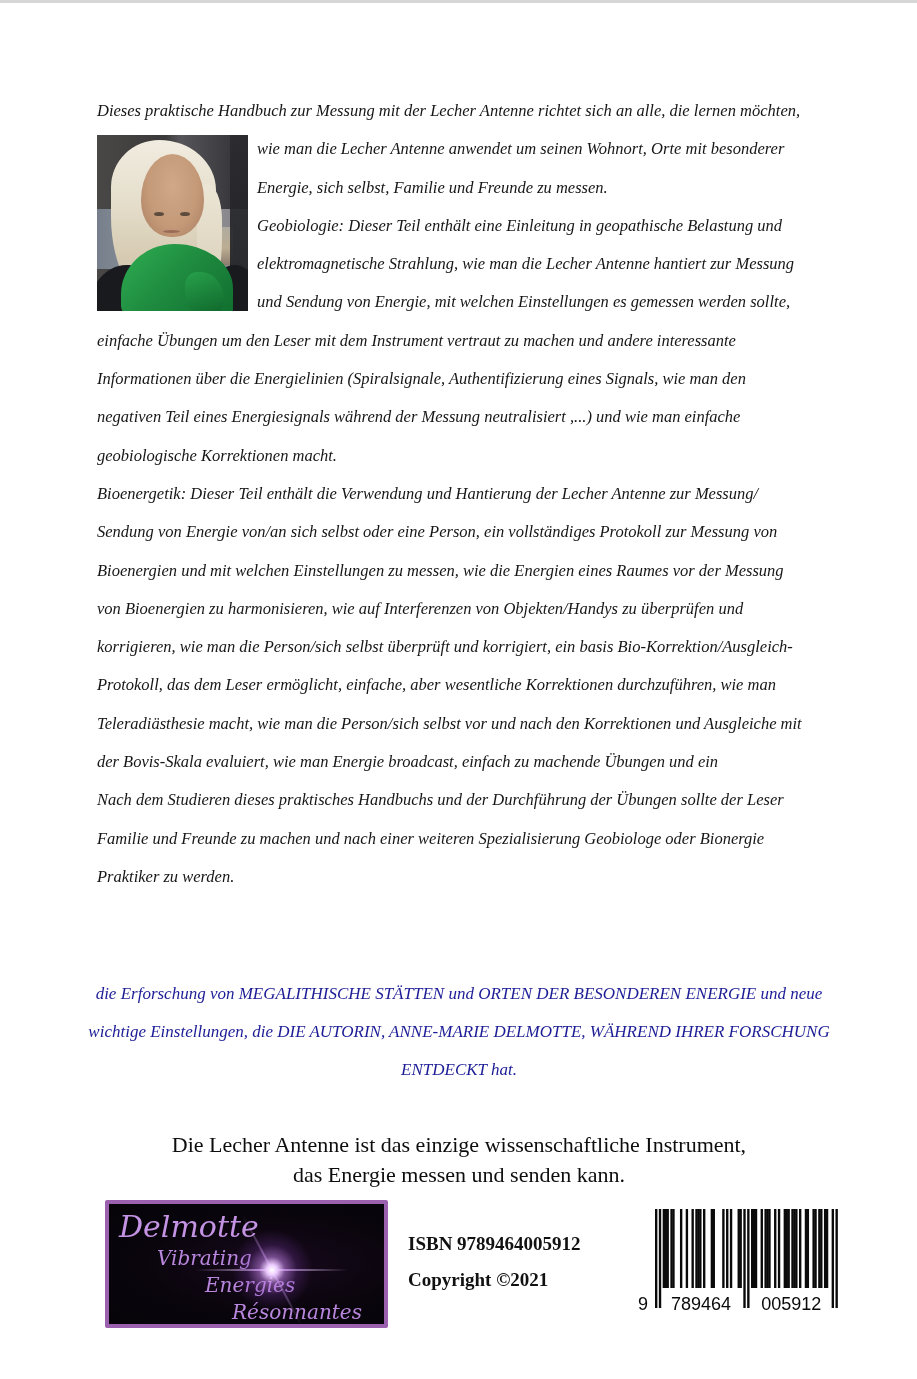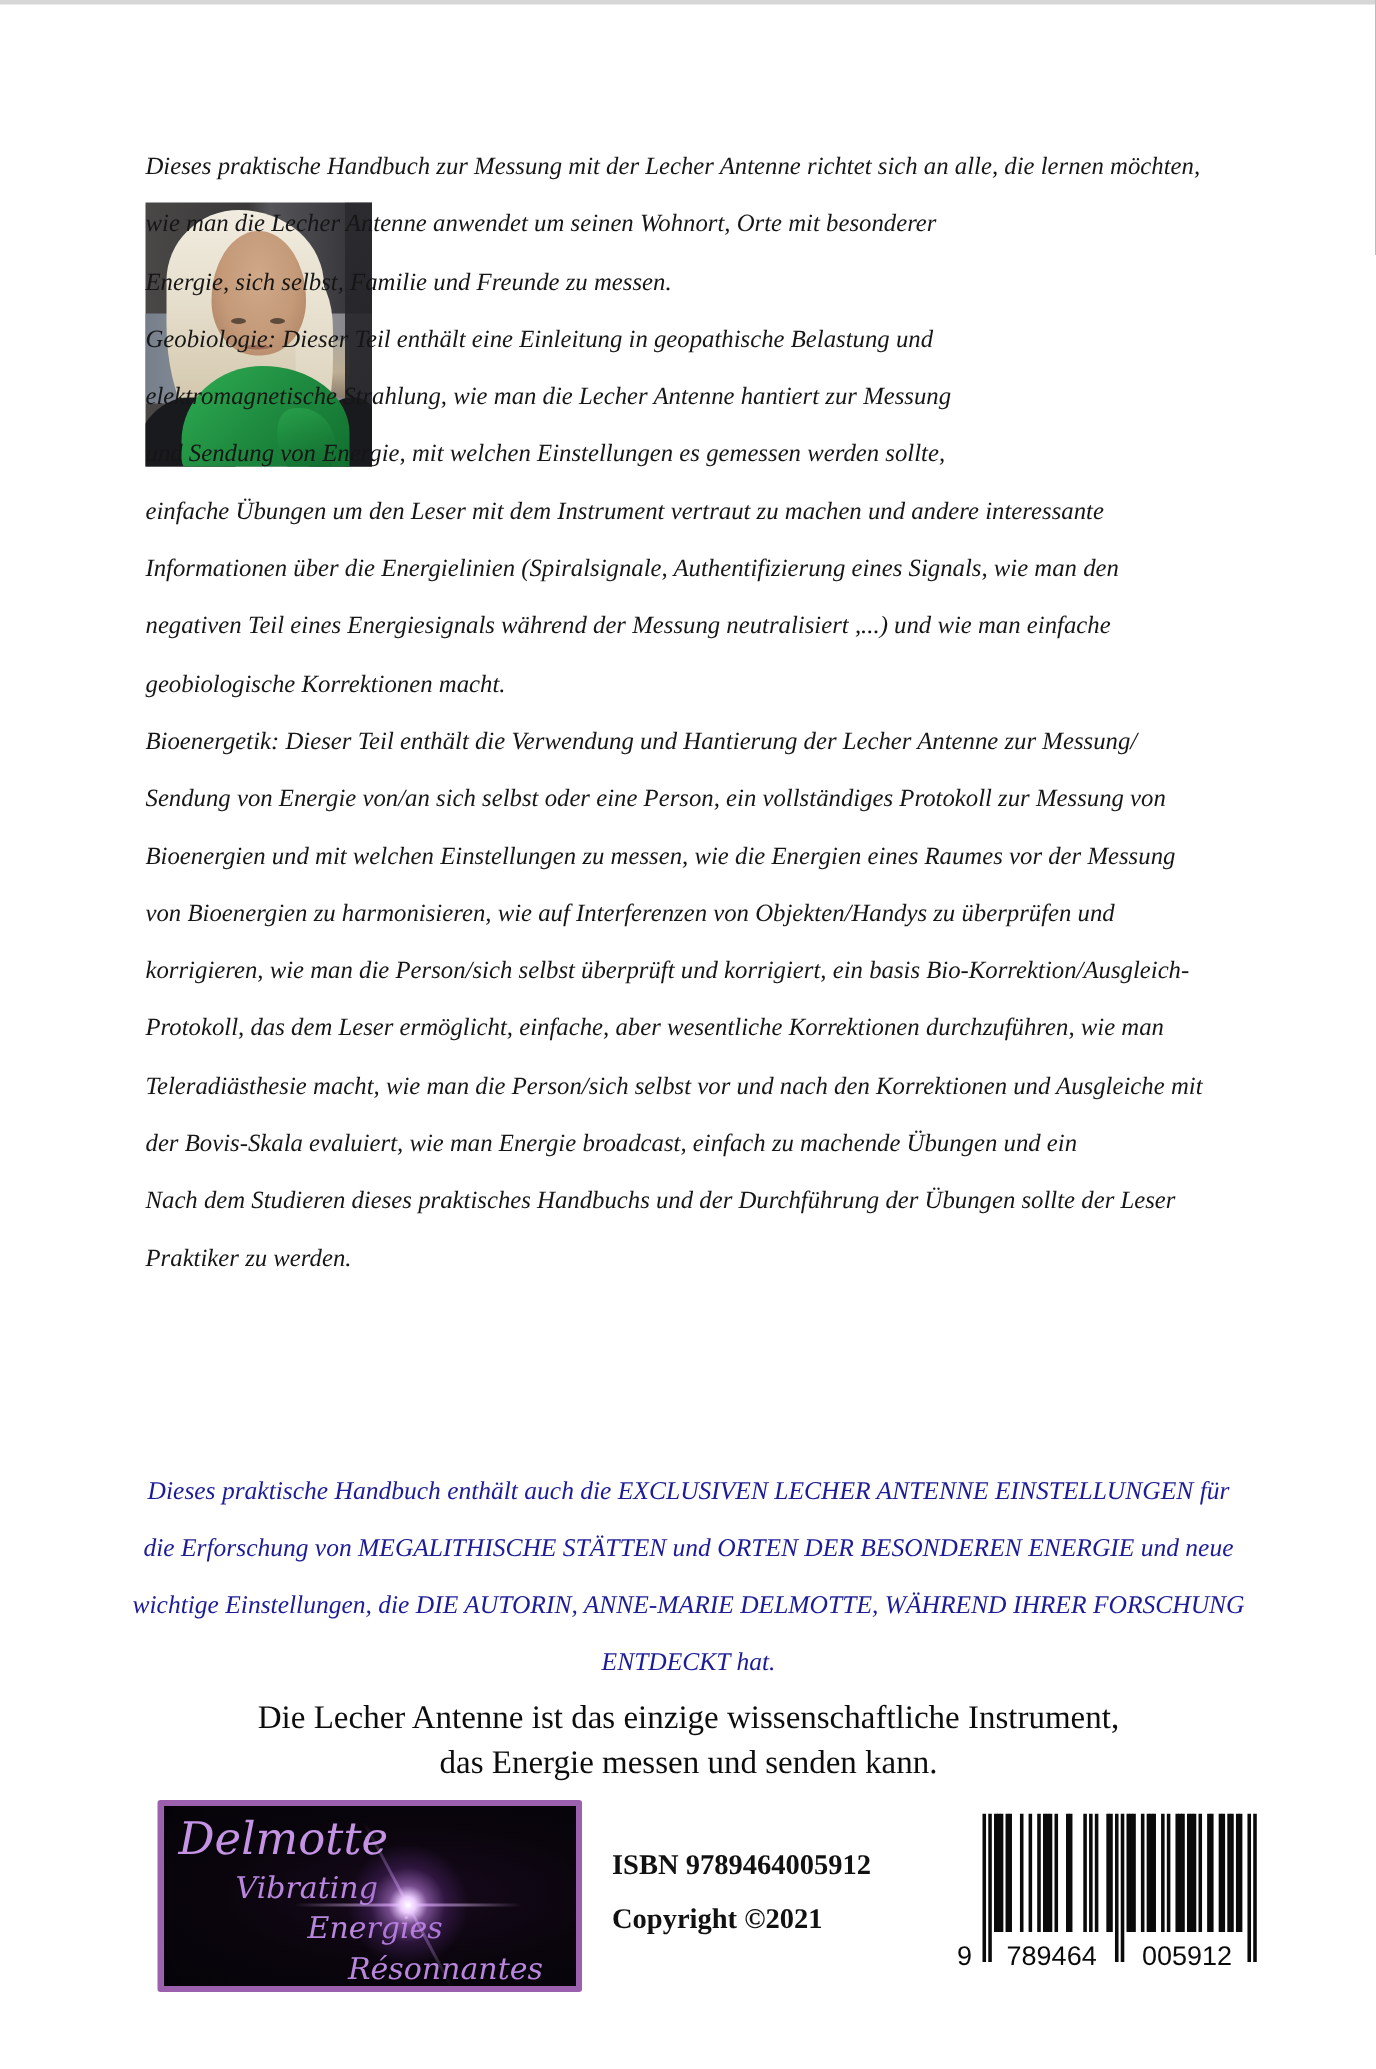--- a/index.html
+++ b/index.html
@@ -19,21 +19,21 @@
   
   .description{
     position:absolute;left:97px;top:92px;width:745px;
     font-style:italic;
     font-size:16.5px;
     line-height:38.3px;
     color:#161616;
     letter-spacing:0px;
   }
   .description .line{white-space:nowrap;}
-  .description .line.indent{}
+  .description .line.indent{margin-left:160px;}
 
   
   .photo{
     position:absolute;left:97px;top:135px;width:151px;height:176px;
     background:linear-gradient(90deg,#4a4847 0%,#3a3838 45%,#56555a 55%,#2f2f33 100%);
     overflow:hidden;
   }
   .ph-skyband{
     position:absolute;left:0;top:42%;width:100%;height:34%;
     background:linear-gradient(90deg,#7d8896 0%,#98a2ac 30%,#a9a9a9 60%,#8d8d95 100%);
@@ -195,25 +195,25 @@
     <div class="line">geobiologische Korrektionen macht.</div>
     <div class="line">Bioenergetik: Dieser Teil enthält die Verwendung und Hantierung der Lecher Antenne zur Messung/</div>
     <div class="line">Sendung von Energie von/an sich selbst oder eine Person, ein vollständiges Protokoll zur Messung von</div>
     <div class="line">Bioenergien und mit welchen Einstellungen zu messen, wie die Energien eines Raumes vor der Messung</div>
     <div class="line">von Bioenergien zu harmonisieren, wie auf Interferenzen von Objekten/Handys zu überprüfen und</div>
     <div class="line">korrigieren, wie man die Person/sich selbst überprüft und korrigiert, ein basis Bio-Korrektion/Ausgleich-</div>
     <div class="line">Protokoll, das dem Leser ermöglicht, einfache, aber wesentliche Korrektionen durchzuführen, wie man</div>
     <div class="line">Teleradiästhesie macht, wie man die Person/sich selbst vor und nach den Korrektionen und Ausgleiche mit</div>
     <div class="line">der Bovis-Skala evaluiert, wie man Energie broadcast, einfach zu machende Übungen und ein</div>
     <div class="line">Nach dem Studieren dieses praktisches Handbuchs und der Durchführung der Übungen sollte der Leser</div>
+    <div class="line">Familie und Freunde zu machen und nach einer weiteren Spezialisierung Geobiologe oder Bionergie</div>
     <div class="line">Praktiker zu werden.</div>
   </div>
 
   <div class="highlight">
-    <div class="line">Dieses praktische Handbuch enthält auch die EXCLUSIVEN LECHER ANTENNE EINSTELLUNGEN für</div>
     <div class="line">die Erforschung von MEGALITHISCHE STÄTTEN und ORTEN DER BESONDEREN ENERGIE und neue</div>
     <div class="line">wichtige Einstellungen, die DIE AUTORIN, ANNE-MARIE DELMOTTE, WÄHREND IHRER FORSCHUNG</div>
     <div class="line">ENTDECKT hat.</div>
   </div>
 
   <div class="statement">
     <div>Die Lecher Antenne ist das einzige wissenschaftliche Instrument,</div>
     <div>das Energie messen und senden kann.</div>
   </div>
 

